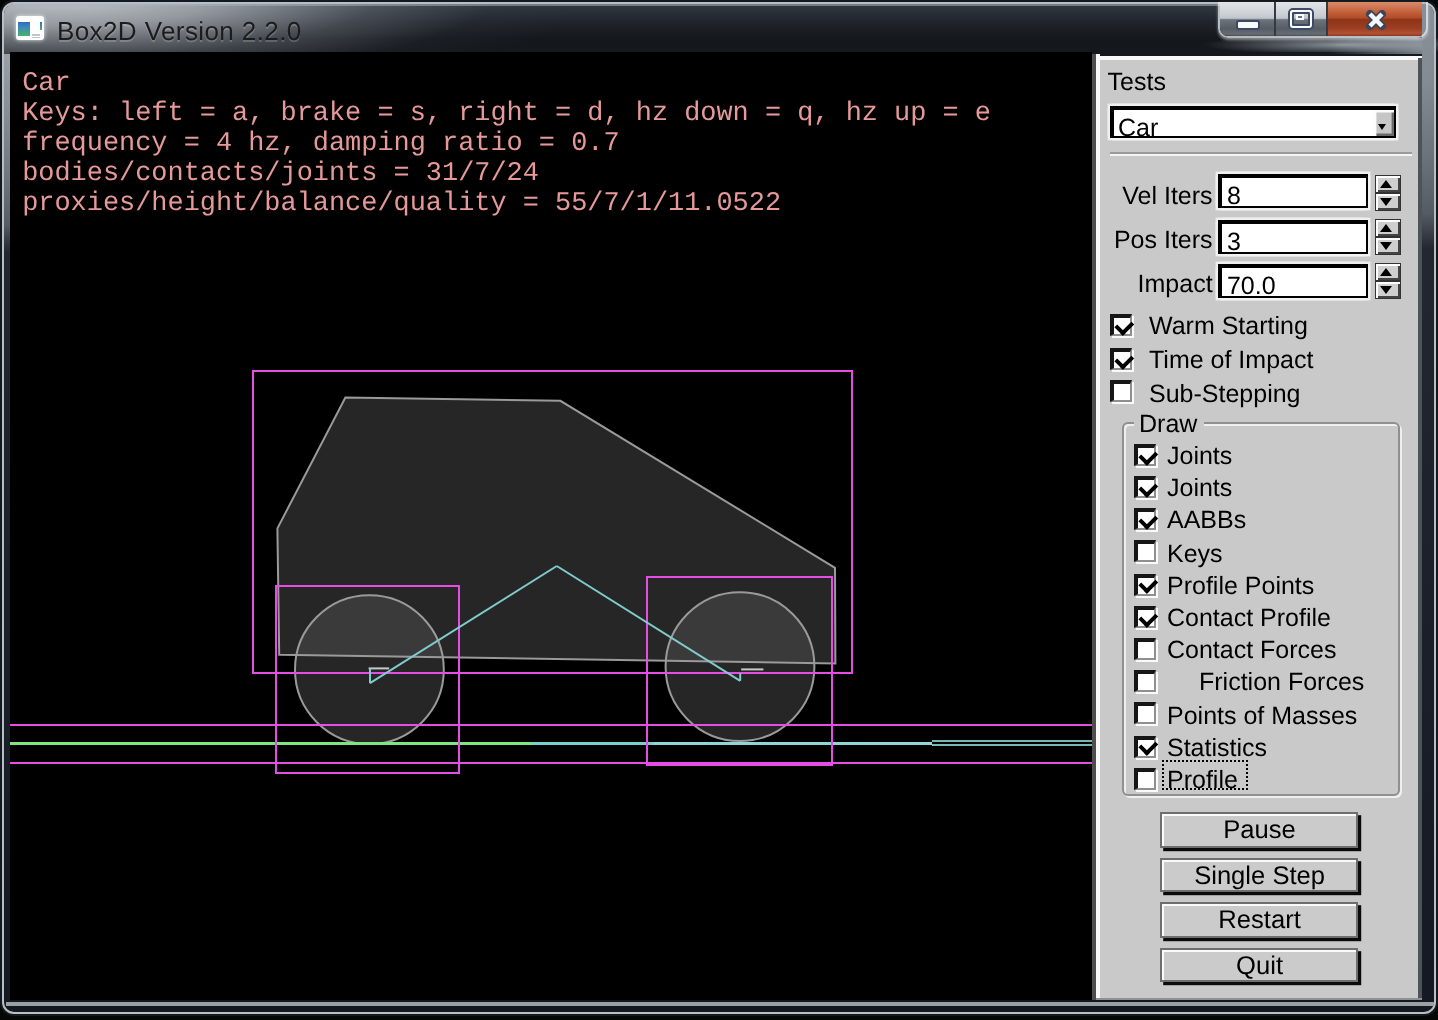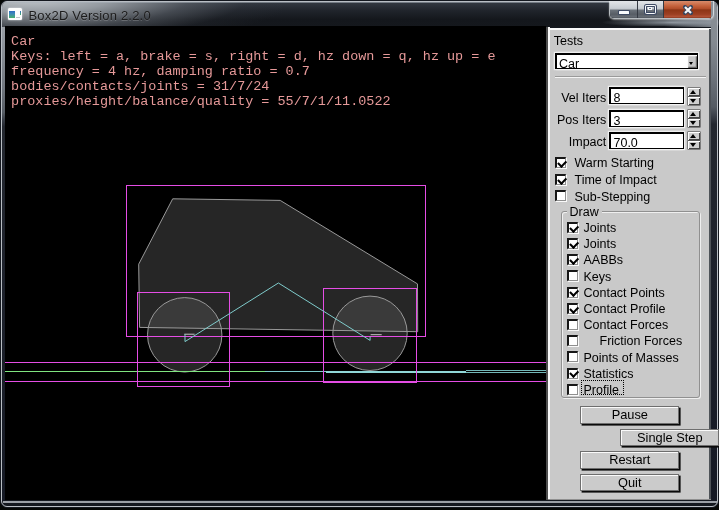--- a/index.html
+++ b/index.html
@@ -230,30 +230,30 @@
 <div id="grplbl">Draw</div>
 <div class="cb ck" style="left:567px; top:221.8px;"></div>
 <div class="lbl" style="left:583.5px; top:220.9px;">Joints</div>
 <div class="cb ck" style="left:567px; top:238.0px;"></div>
 <div class="lbl" style="left:583.5px; top:237.1px;">Joints</div>
 <div class="cb ck" style="left:567px; top:254.2px;"></div>
 <div class="lbl" style="left:583.5px; top:253.3px;">AABBs</div>
 <div class="cb" style="left:567px; top:270.4px;"></div>
 <div class="lbl" style="left:583.5px; top:269.5px;">Keys</div>
 <div class="cb ck" style="left:567px; top:286.6px;"></div>
-<div class="lbl" style="left:583.5px; top:285.7px;">Contact Points</div>
+<div class="lbl" style="left:583.5px; top:285.7px;">Profile Points</div>
 <div class="cb ck" style="left:567px; top:302.8px;"></div>
 <div class="lbl" style="left:583.5px; top:301.9px;">Contact Profile</div>
 <div class="cb" style="left:567px; top:319.0px;"></div>
 <div class="lbl" style="left:583.5px; top:318.1px;">Contact Forces</div>
 <div class="cb" style="left:567px; top:335.2px;"></div>
 <div class="lbl" style="left:583.5px; top:334.3px;padding-left:16px;">Friction Forces</div>
 <div class="cb" style="left:567px; top:351.4px;"></div>
 <div class="lbl" style="left:583.5px; top:350.5px;">Points of Masses</div>
 <div class="cb ck" style="left:567px; top:367.6px;"></div>
 <div class="lbl" style="left:583.5px; top:366.7px;">Statistics</div>
 <div class="cb" style="left:567px; top:383.8px;"></div>
 <div class="lbl" style="left:583.5px; top:382.9px;">Profile</div>
 <div id="focus"></div>
 <div class="btn" style="top:406px;">Pause</div>
-<div class="btn" style="top:428.6px;margin-left:40px;">Single Step</div>
+<div class="btn" style="top:428.6px;">Single Step</div>
 <div class="btn" style="top:451.2px;">Restart</div>
 <div class="btn" style="top:473.8px;">Quit</div>
 
 </body></html>

